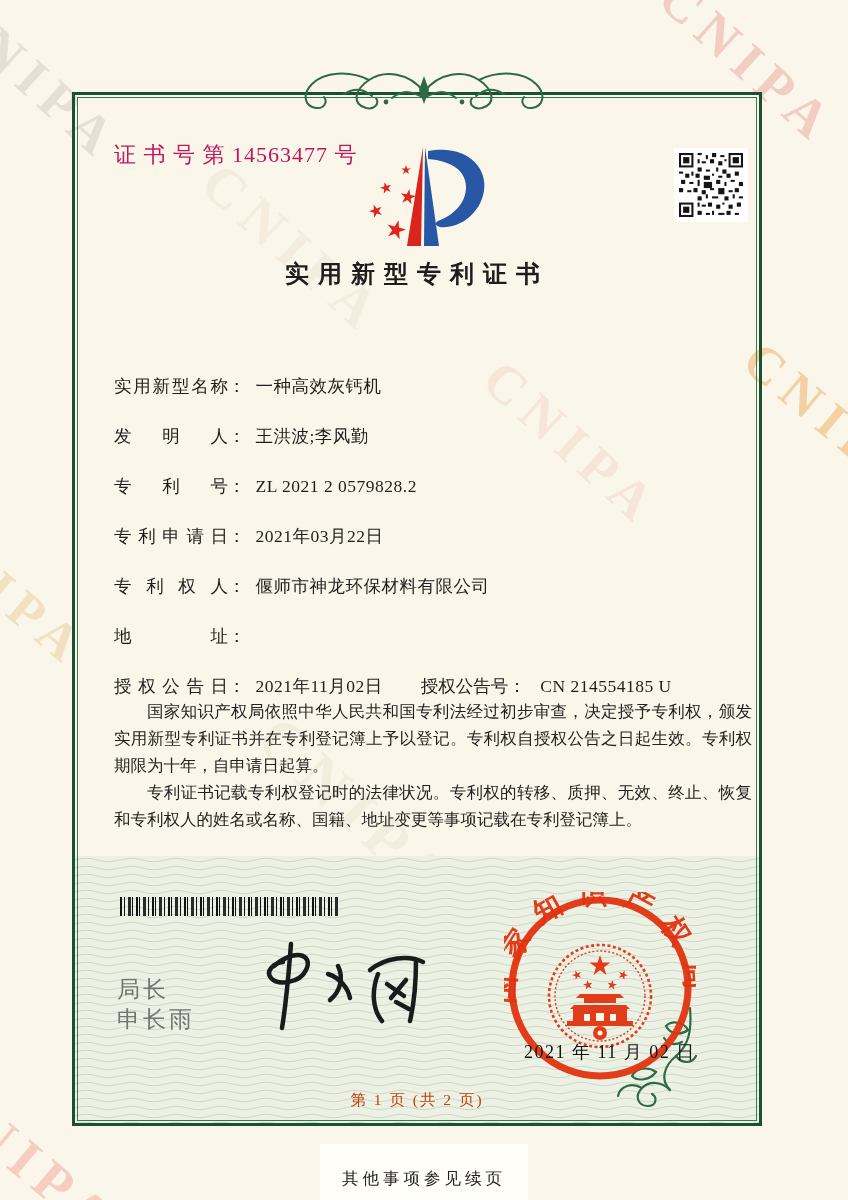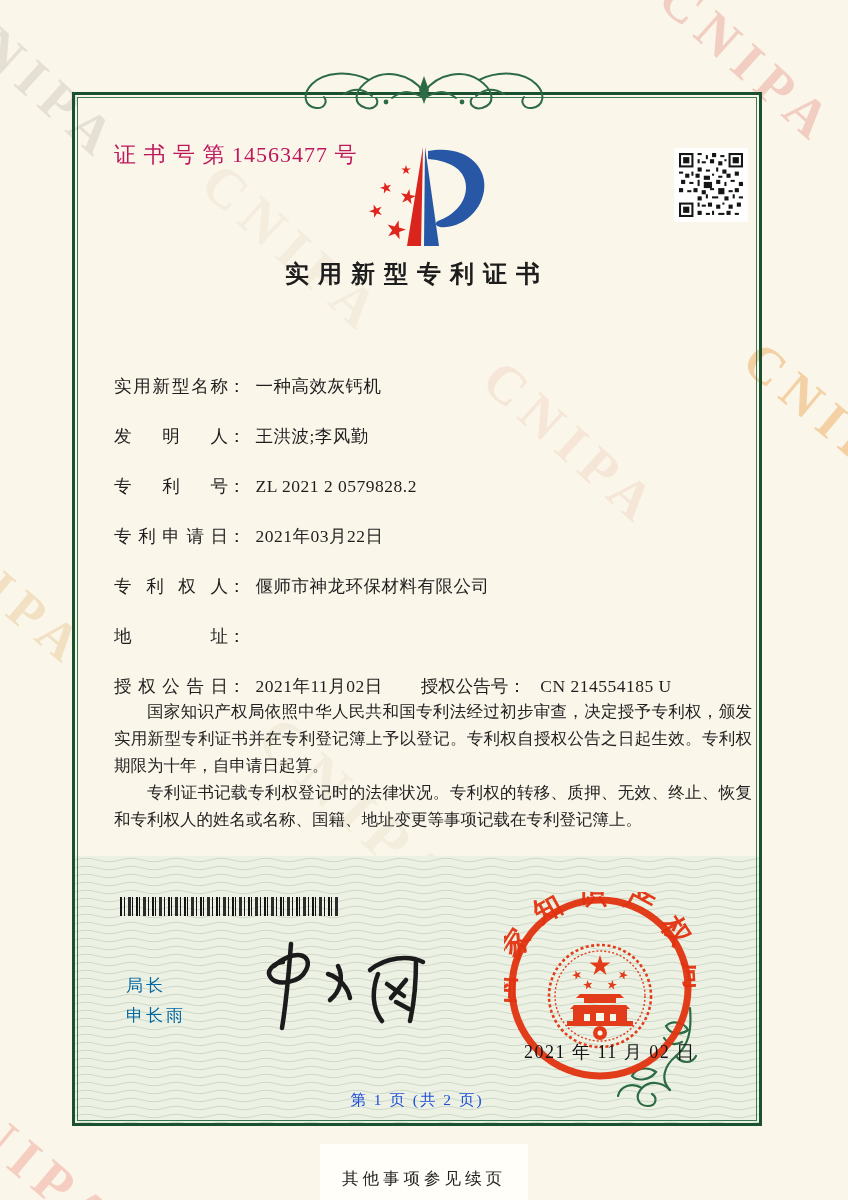--- a/index.html
+++ b/index.html
@@ -38,29 +38,29 @@
   .fpair2 { margin-left:38px; }
   .body-text { position:absolute; z-index:3; left:114px; top:698px; width:638px;
                font-size:16.5px; line-height:27px; text-align:justify; color:#222; }
   .body-text p { text-indent:2em; }
   .barcode { position:absolute; z-index:3; left:120px; top:897px; width:218px; height:19px;
     background:repeating-linear-gradient(90deg,
       #131313 0 2px, transparent 2px 3.5px,
       #131313 3.5px 4.5px, transparent 4.5px 7.5px,
       #2b2b2b 7.5px 10.5px, transparent 10.5px 12px,
       #131313 12px 13px, transparent 13px 16px); }
-  .officer { position:absolute; z-index:4; left:126px; font-size:17px; color:#0369a1; letter-spacing:3px; }
+  .officer { position:absolute; z-index:4; left:117px; font-size:23px; color:#737373; letter-spacing:3px; }
   .officer.title-line { top:974px; }
   .officer.name-line { top:1004px; }
   .signature { position:absolute; z-index:4; left:246px; top:936px; }
   .seal { position:absolute; z-index:4; left:504px; top:892px; }
   .seal-date { position:absolute; z-index:5; left:524px; top:1040px; font-size:18px;
                letter-spacing:1.5px; color:#141414; white-space:nowrap; }
   .page-indicator { position:absolute; z-index:4; left:72px; top:1090px; width:690px;
-                    text-align:center; font-size:15.5px; color:#1d4ed8; letter-spacing:2px; }
+                    text-align:center; font-size:15.5px; color:#c2410c; letter-spacing:2px; }
   .footer-note { position:absolute; z-index:3; left:50%; transform:translateX(-50%); top:1144px;
                  background:#fffef8; padding:24px 22px; font-size:16.5px; letter-spacing:4px; color:#222; }
 </style>
 </head>
 <body>
 
 <div class="page">
 
   <div class="wm" style="left:-28px; top:-18px; transform:rotate(42deg); font-size:54px; color:rgba(196,188,176,.38);">CNIPA</div>
   <div class="wm" style="left:232px; top:150px; transform:rotate(42deg); font-size:56px; color:rgba(242,234,219,.85);">CNIPA</div>

